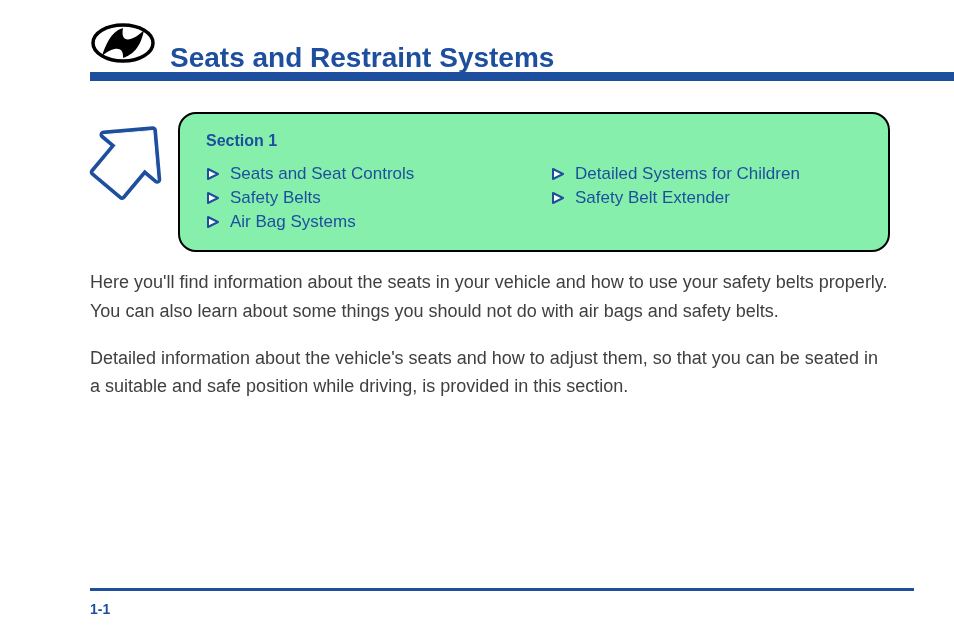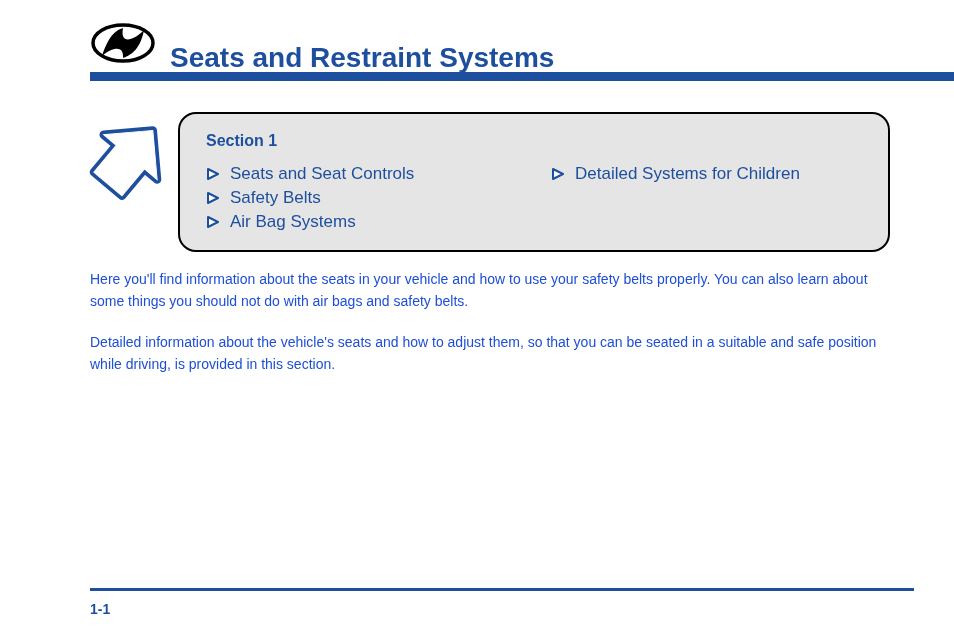--- a/index.html
+++ b/index.html
@@ -34,21 +34,21 @@
     background: #1d4f9e;
   }
   .callout {
     position: absolute;
     top: 112px;
     left: 178px;
     width: 712px;
     border: 2px solid #000;
     border-radius: 18px;
     padding: 18px 22px 14px 26px;
-    background: #e5e5e5;
+    background: #86efac;
   }
   .callout-title {
     color: #1d4f9e;
     font-size: 16px;
     font-weight: bold;
     margin-bottom: 10px;
   }
   .callout-cols {
     display: flex;
     gap: 30px;
@@ -76,23 +76,23 @@
     top: 114px;
     left: 82px;
     width: 92px;
     height: 92px;
   }
   .body-text {
     position: absolute;
     top: 268px;
     left: 90px;
     width: 800px;
-    font-size: 14px;
+    font-size: 18px;
     line-height: 1.6;
-    color: #1d4ed8;
+    color: #404040;
   }
   .body-text p { margin-bottom: 18px; }
   .hr-bottom {
     position: absolute;
     left: 90px;
     right: 40px;
     bottom: 46px;
     height: 3px;
     background: #1d4f9e;
   }
@@ -161,20 +161,28 @@
       </div>
       <div class="callout-col">
         <a class="callout-item">
           <span class="bullet">
             <svg viewBox="0 0 14 12" width="14" height="12">
                 <path d="M2 1 L12 6 L2 11 Z" fill="#fff" stroke="#1d4f9e" stroke-width="2" stroke-linejoin="round"></path>
               </svg>
           </span>
           <span>Detailed Systems for Children</span>
         </a>
+        <a class="callout-item">
+          <span class="bullet">
+            <svg viewBox="0 0 14 12" width="14" height="12">
+                <path d="M2 1 L12 6 L2 11 Z" fill="#fff" stroke="#1d4f9e" stroke-width="2" stroke-linejoin="round"></path>
+              </svg>
+          </span>
+          <span>Safety Belt Extender</span>
+        </a>
       </div>
     </div>
   </div>
 
   <div class="body-text">
     <p>Here you'll find information about the seats in your vehicle and how to use your safety belts properly. You can also learn about some things you should not do with air bags and safety belts.</p>
     <p>Detailed information about the vehicle's seats and how to adjust them, so that you can be seated in a suitable and safe position while driving, is provided in this section.</p>
   </div>
 
   <div class="hr-bottom"></div>

